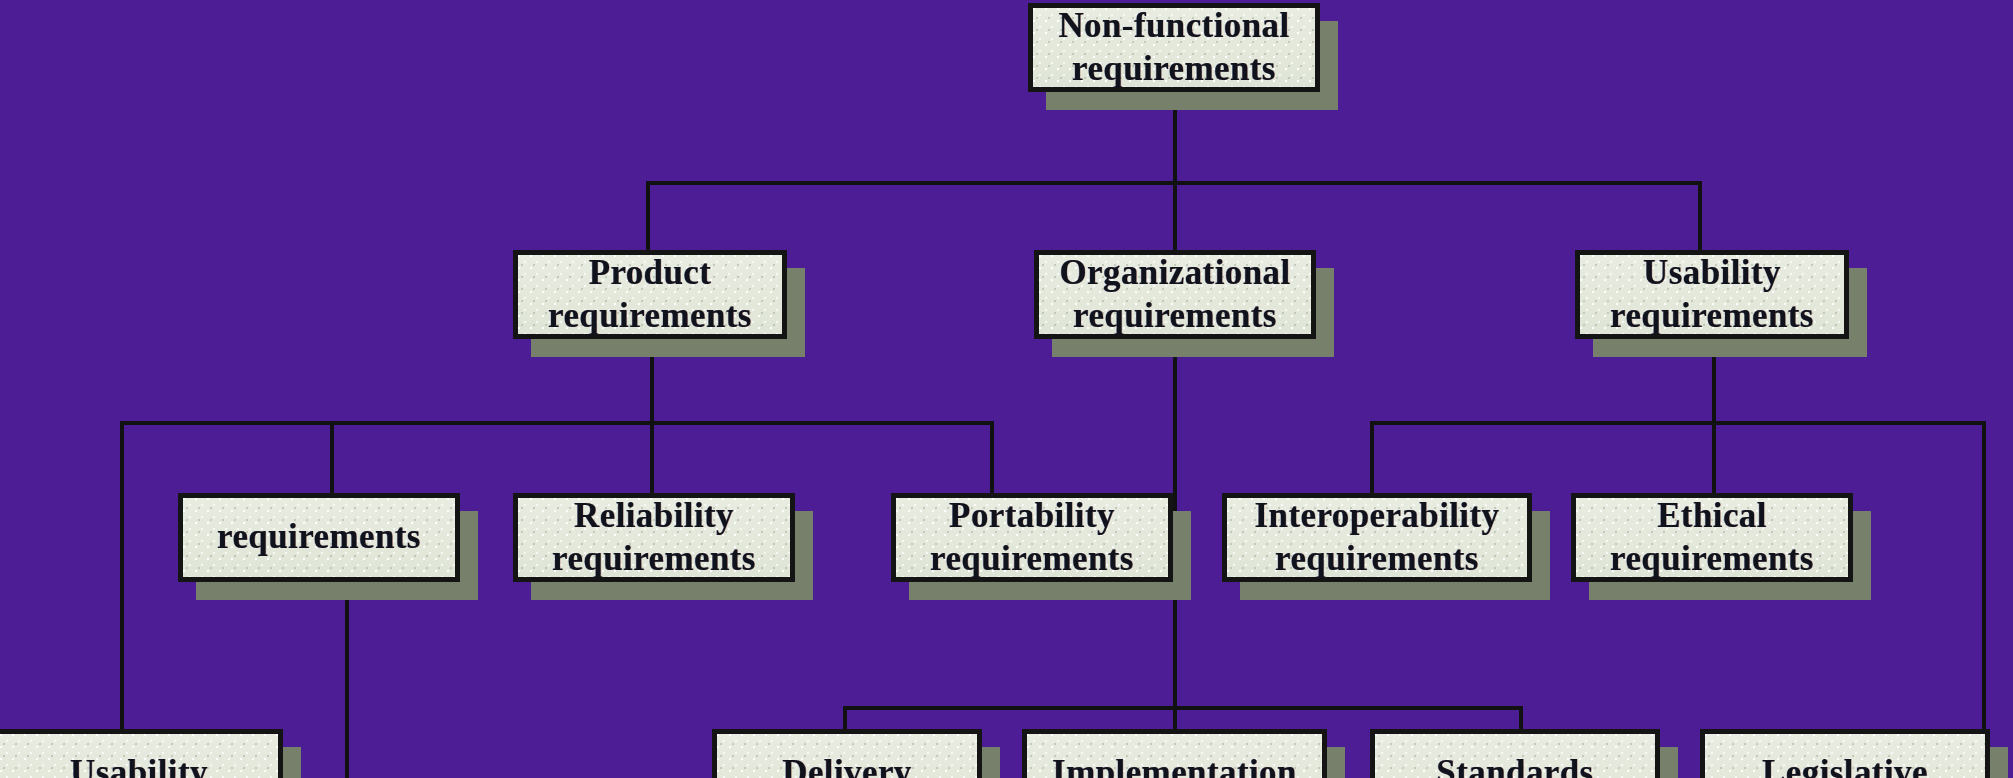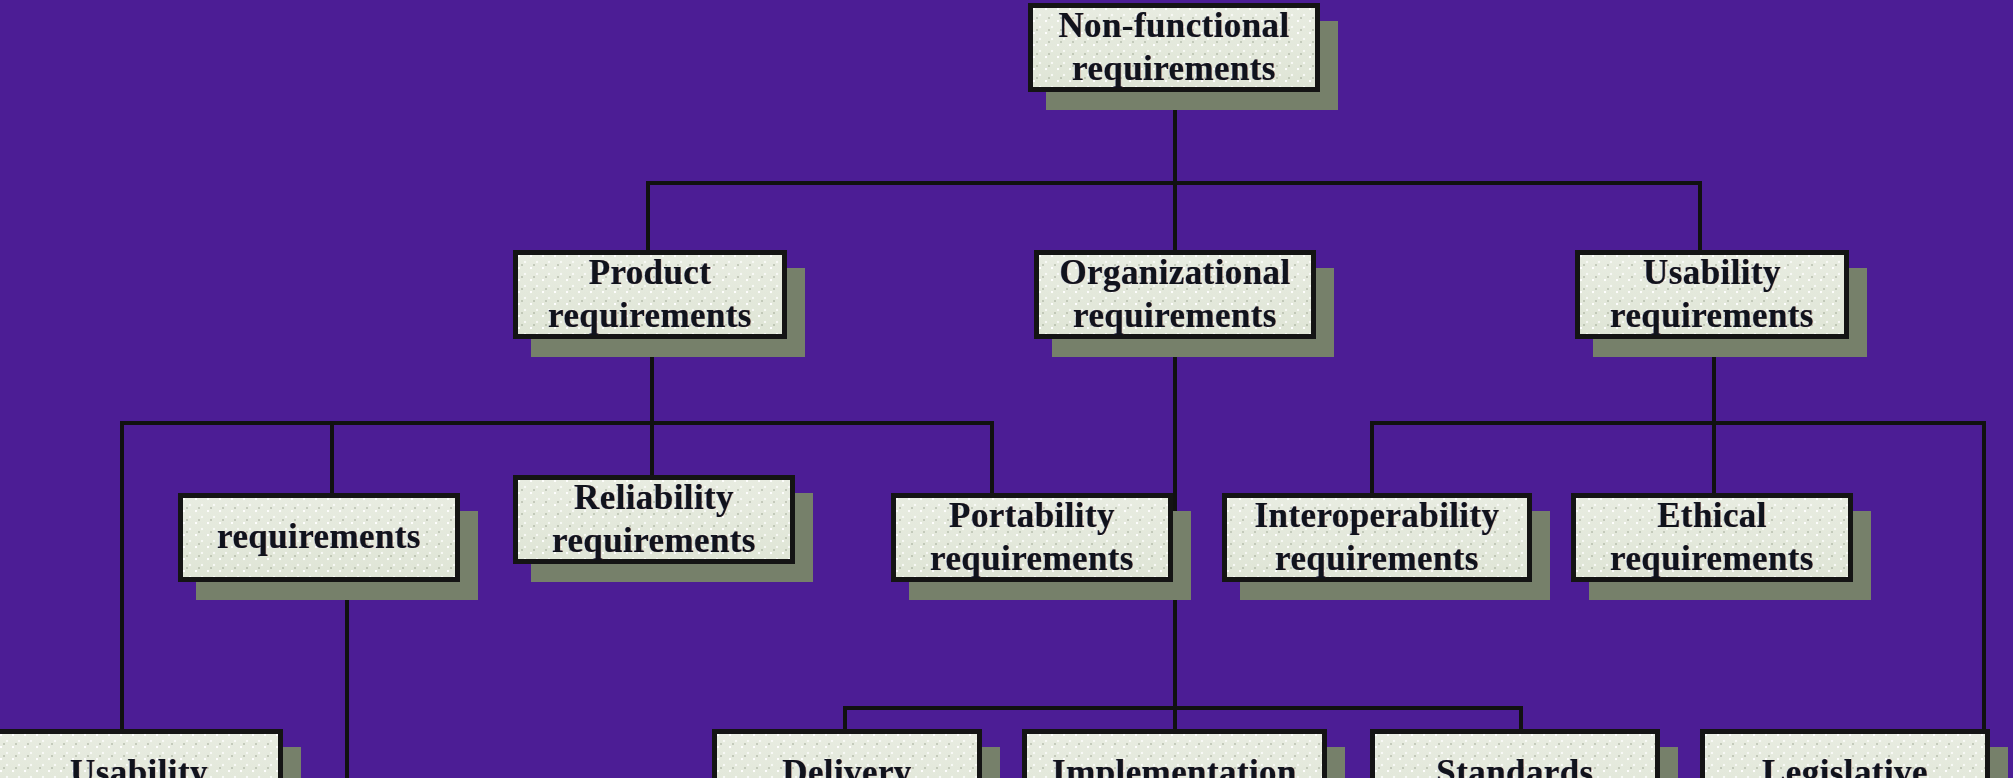--- a/index.html
+++ b/index.html
@@ -141,21 +141,21 @@
     </div>
   </div>
 
   <div class="node" style="left:178px; top:493px; width:282px; height:89px;">
     <div class="shadow"></div>
     <div class="face">
       <div class="label-line">requirements</div>
     </div>
   </div>
 
-  <div class="node" style="left:513px; top:475px; width:282px; height:89px;border-radius:31px;">
+  <div class="node" style="left:513px; top:493px; width:282px; height:89px;border-radius:31px;">
     <div class="shadow"></div>
     <div class="face">
       <div class="label-line">Reliability</div>
       <div class="label-line">requirements</div>
     </div>
   </div>
 
   <div class="node" style="left:851px; top:493px; width:282px; height:89px;margin-left:40px;">
     <div class="shadow"></div>
     <div class="face">

